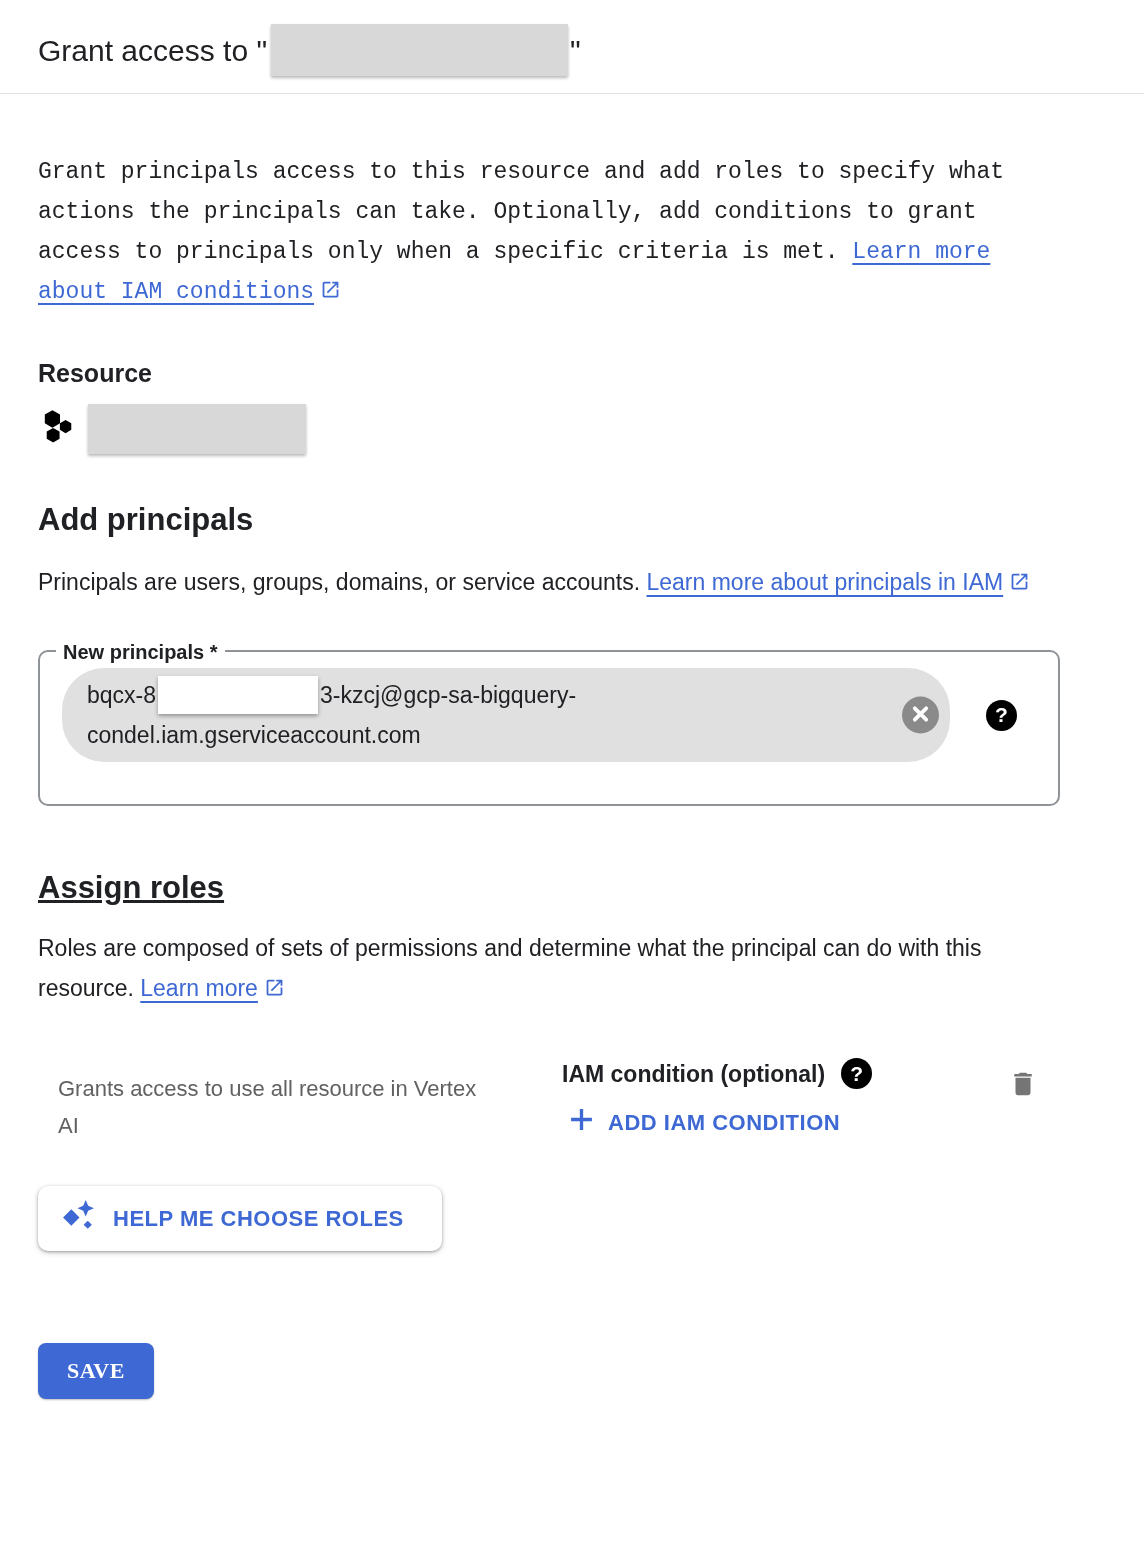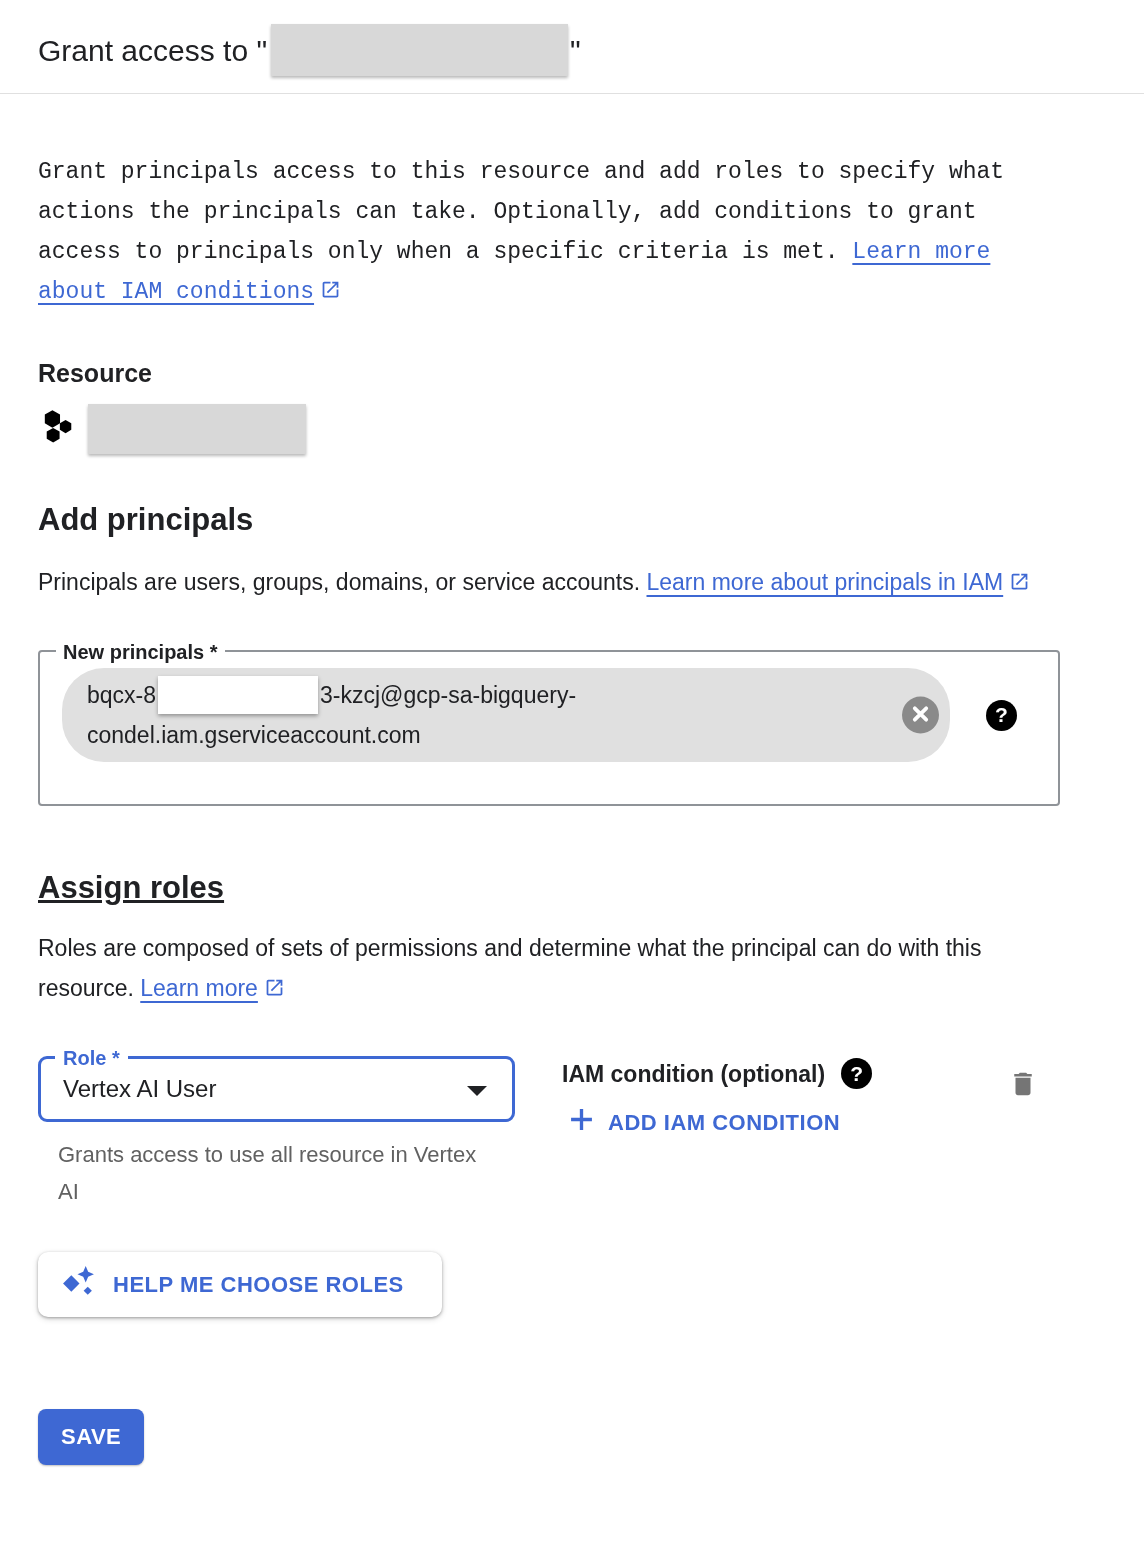--- a/index.html
+++ b/index.html
@@ -90,21 +90,21 @@
   }
   .h-add{margin-top:46px;}
   .h-assign{margin-top:62px;text-decoration:underline;}
   .p-add{margin-top:22px;}
   .p-assign{margin-top:20px;}
   
   .principals-fieldset{
     margin-top:46px;
     width:1022px;
     border:2px solid #8f9398;
-    border-radius:4px;
+    border-radius:10px;
     padding:16px 22px 42px 22px;
     position:relative;
   }
   .principals-legend{
     position:absolute;
     top:-13px;left:16px;
     background:#ffffff;
     padding:0 7px;
     font-size:20px;
     font-weight:600;
@@ -237,25 +237,25 @@
   .add-role{display:flex;margin-top:52px;margin-left:26px;}
   
   .actions-row{
     margin-top:92px;
     display:flex;
     align-items:center;
   }
   .btn{
     border:none;
     border-radius:8px;
-    font-family:Liberation Sans, sans-serif;
+    font-family:Liberation Serif, serif;
     font-size:22px;
     font-weight:600;
     letter-spacing:.5px;
-    padding:15px 23px;
+    padding:15px 29px;
     cursor:pointer;
   }
   .btn-save{
     background:var(--accent);
     color:#ffffff;
     box-shadow:0 1px 2px rgba(0,0,0,.25);
   }
   .btn-cancel{
     margin-left:28px;
     background:#ffffff;
@@ -320,29 +320,20 @@
   
   <h2 class="section-heading h-assign">Assign roles</h2>
   <p class="body-text p-assign"><span>Roles are composed of sets of permissions and determine what the principal can do with this resource. </span><a class="inline-link">Learn more</a><span class="ext-icon">
       <svg width="21" height="21" viewBox="0 0 24 24" fill="#3e68d3">
           <path d="M19 19H5V5h7V3H5c-1.11 0-2 .9-2 2v14c0 1.1.89 2 2 2h14c1.1 0 2-.9 2-2v-7h-2v7zM14 3v2h3.59l-9.83 9.83 1.41 1.41L19 6.41V10h2V3h-7z"></path>
         </svg></span></p>
 
   
   <div class="roles-row">
     <div class="role-col">
-      <div class="role-select">
-        <span class="role-label">Role *</span>
-        <span>Vertex AI User</span>
-        <span class="role-caret">
-          <svg width="22" height="12" viewBox="0 0 22 12">
-              <polygon points="1,1 21,1 11,11" fill="#202124"></polygon>
-            </svg>
-        </span>
-      </div>
       <div class="role-helper">Grants access to use all resource in Vertex AI</div>
     </div>
 
     <div class="iam-col">
       <div class="iam-label-row">
         <span class="iam-label">IAM condition (optional)</span>
         <span class="help-badge iam-help">?</span>
       </div>
       <button class="text-button add-iam">
         <span>

